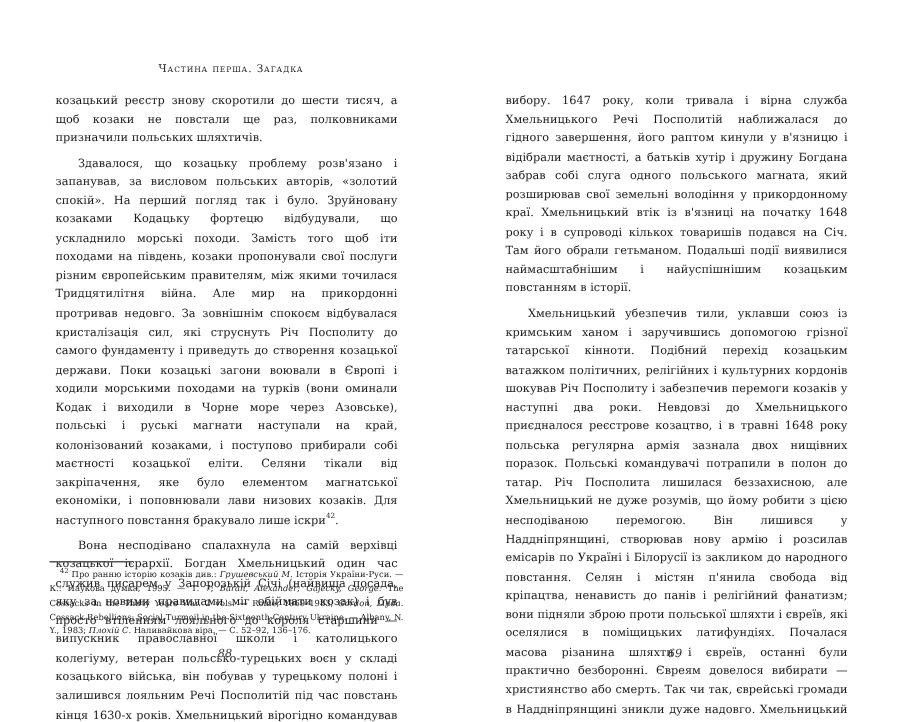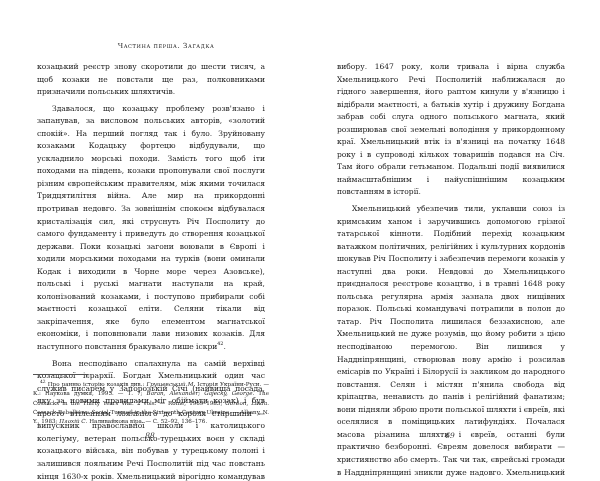--- a/index.html
+++ b/index.html
@@ -1,21 +1,21 @@
 <!DOCTYPE html>
 <html><head>
 <meta charset="utf-8">
 <style>
   html, body { margin: 0; padding: 0; background: #ffffff; }
   body { width: 600px; height: 481px; position: relative; overflow: hidden;
          font-family: "DejaVu Serif", "Liberation Serif", serif; color: #1a1a1a; }
   .page { position: absolute; top: 0; width: 300px; height: 481px; }
   .page.left { left: 0; }
   .page.right { left: 300px; }
-  .running-head { position: absolute; top: 42px; left: 16px; width: 300px; text-align: center;
+  .running-head { position: absolute; top: 42px; left: 4px; width: 300px; text-align: center;
                   font-size: 7px; letter-spacing: 0.6px; font-variant: small-caps; color: #222; }
   .body-text { position: absolute; top: 57px; width: 236px; font-size: 7.55px; line-height: 12.55px;
                text-align: justify; hyphens: manual; }
   .page.left .body-text { left: 33px; }
   .page.right .body-text { left: 333px; left: 33px; }
   .body-text p { margin: 4px; }
   .body-text p.indent { text-indent: 15px; }
   .fn-rule { position: absolute; top: 374px; left: 33px; width: 55px; border-top: 0.6px solid #555; }
   .footnote { position: absolute; top: 377px; left: 33px; width: 236px; font-size: 5.6px; line-height: 9.4px;
               text-align: justify; color: #222; }

